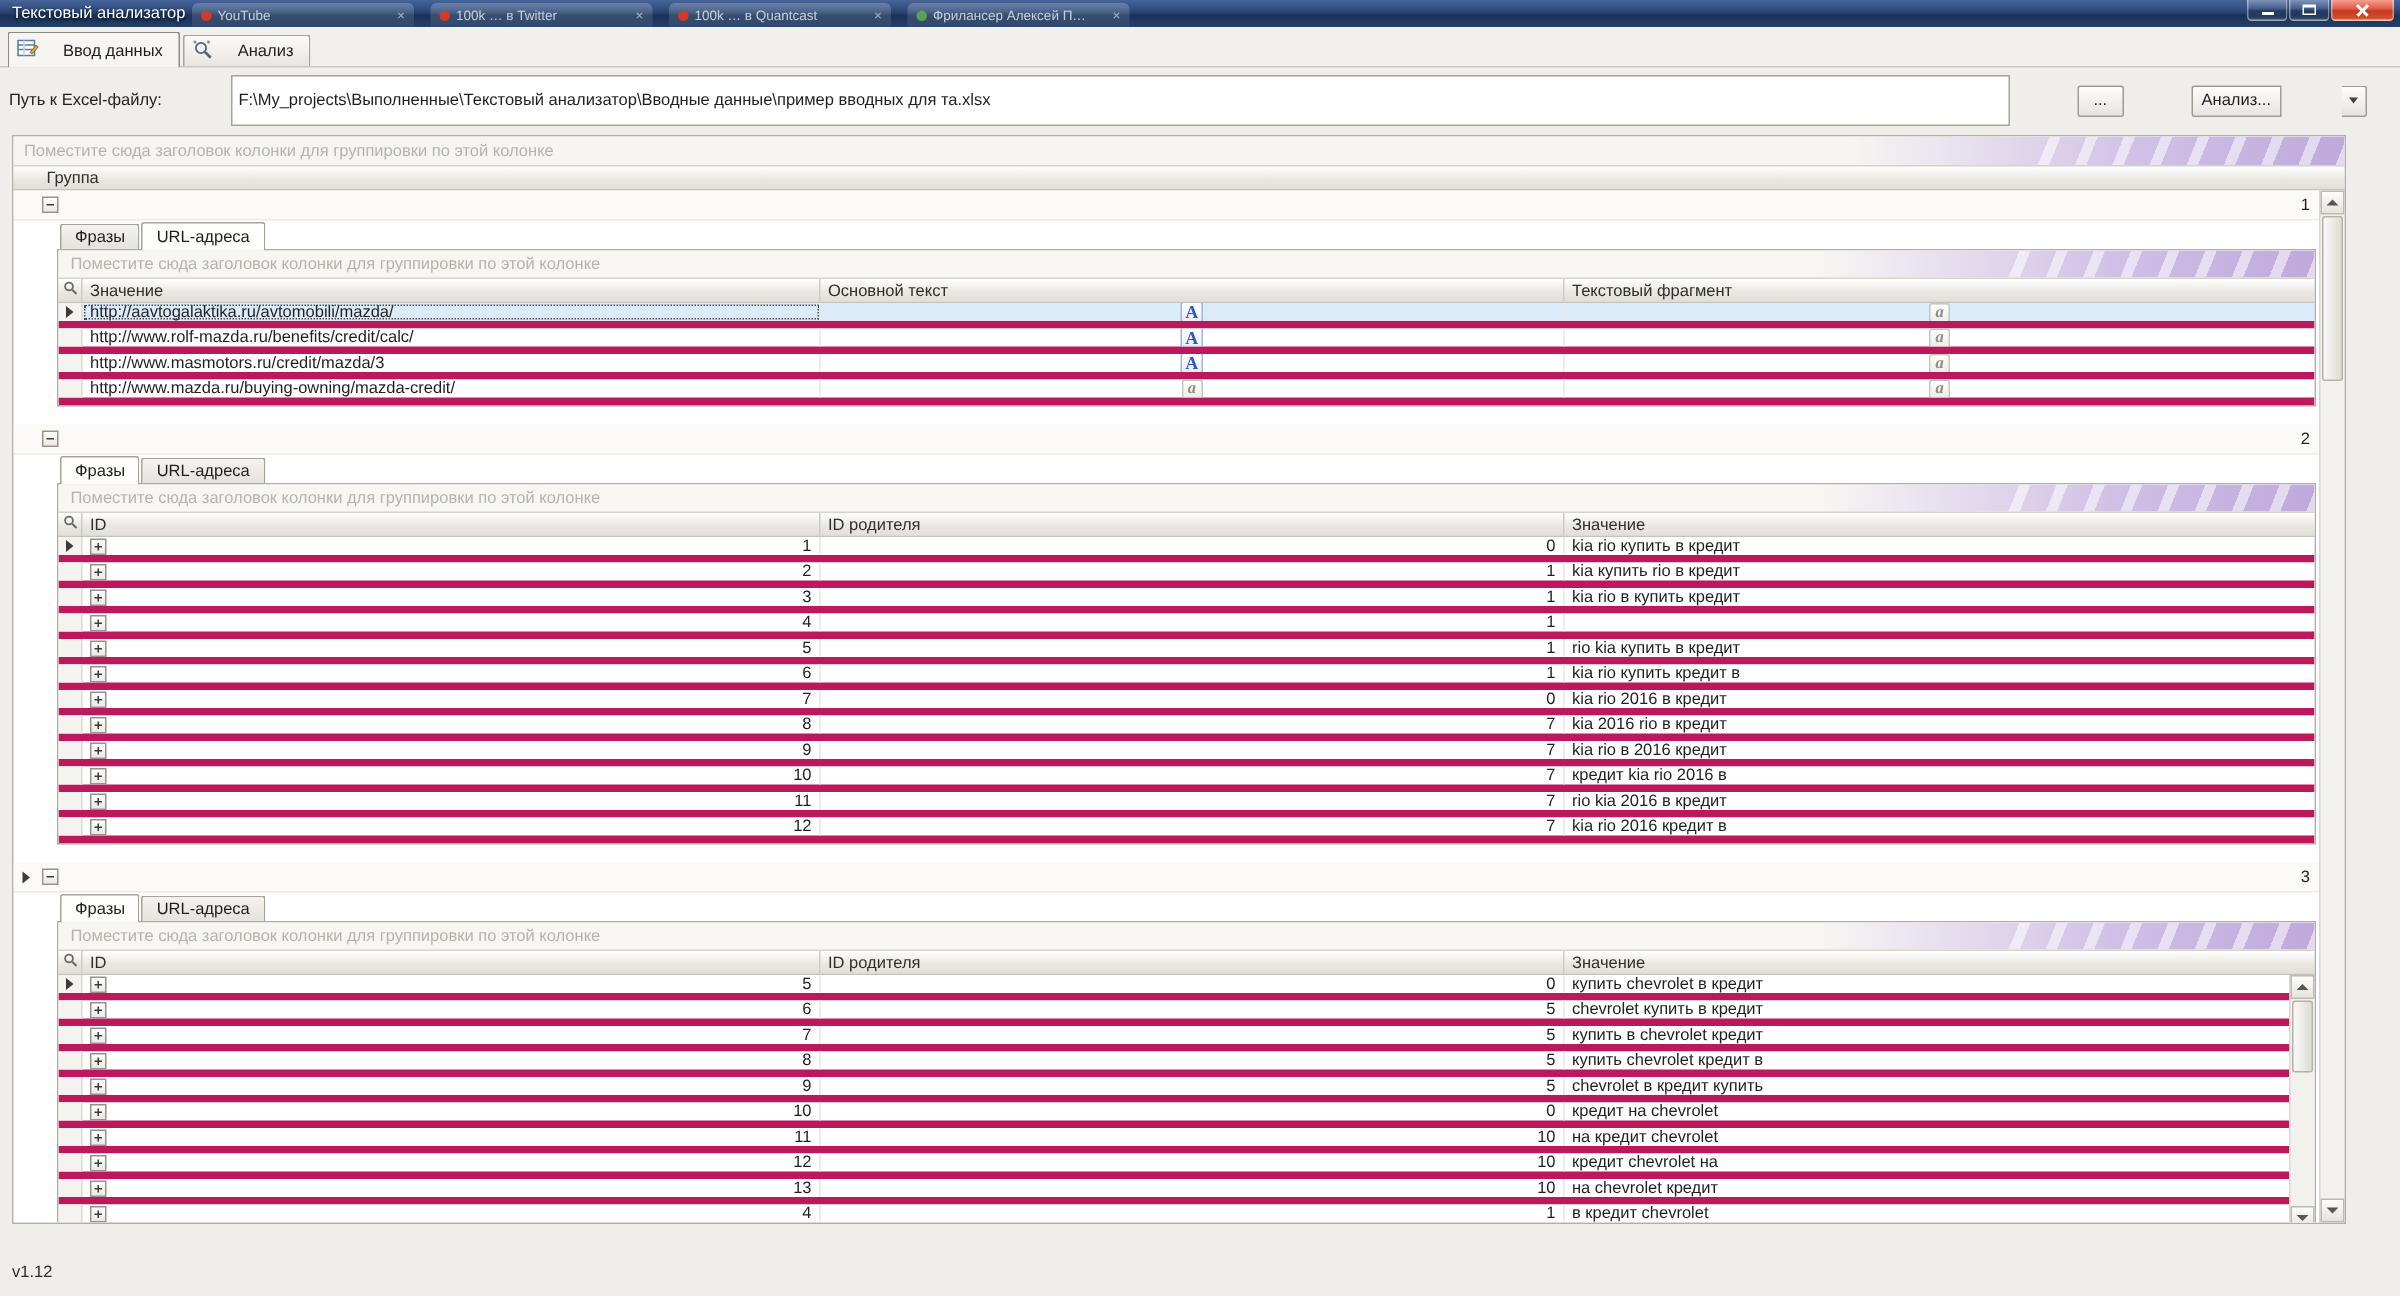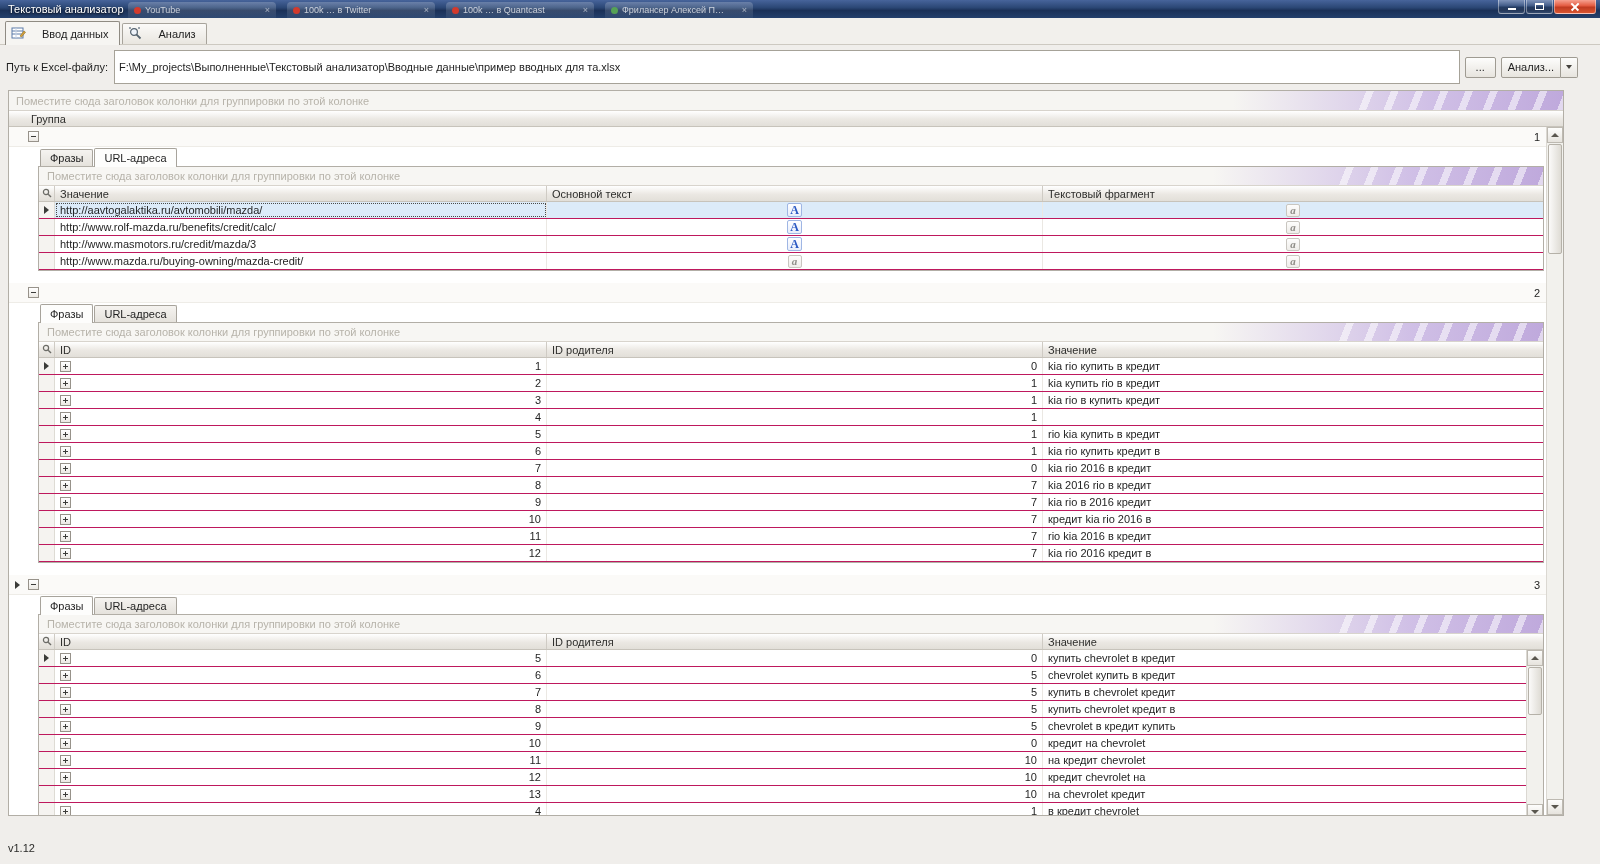--- a/index.html
+++ b/index.html
@@ -32,21 +32,21 @@
   .glyph-x::before { transform:rotate(45deg); } .glyph-x::after { transform:rotate(-45deg); }
 
   
   .main-tabstrip { height:27px; background:#f2f0ec; border-bottom:1px solid #cdc9c1; display:flex; align-items:flex-end; padding-left:5px; }
   .main-tab { height:21px; display:flex; align-items:center; gap:16px; padding:0 10px 0 5px; margin-right:2px;
     border:1px solid #a7a39b; border-bottom:none; border-radius:2px 2px 0 0;
     background:linear-gradient(#fbfaf8,#e9e6e0); position:relative; }
   .main-tab.active { height:24px; background:#f6f5f2; margin-bottom:-1px; z-index:2; border-color:#8f8b83; }
 
   
-  .toolbar { position:absolute; top:55px; left:0; right:0; height:24px; display:flex; align-items:center; padding:0 22px 0 6px; }
+  .toolbar { position:absolute; top:55px; left:0; right:0; height:24px; display:flex; align-items:center; padding:0 22px 0 6px;gap:40px; }
   .path-label { margin-right:6px; white-space:nowrap; }
   .path-input { flex:1; height:19px; border:1px solid #a6a298; background:#fff; font-family:inherit; font-size:11px; padding:16px 4px; color:#1f1f1f; }
   .tb-btn { height:21px; margin-left:5px; padding:0 6px; display:flex; align-items:center; justify-content:center;
     background:linear-gradient(#fdfdfc,#e7e4de); border:1px solid #9f9b92; border-radius:2px; font-size:11px; }
   .tb-btn.browse { width:31px; }
   .tb-btn.analyze { border-radius:2px 0 0 2px; }
   .tb-btn.drop { width:17px; margin-left:0; border-left:none; border-radius:0 2px 2px 0; }
   .tri-down-s { width:0; height:0; border-top:4px solid #44423d; border-left:3.5px solid transparent; border-right:3.5px solid transparent; }
 
   
@@ -83,21 +83,21 @@
     background:linear-gradient(#f5f3f0,#e5e2dc); font-size:11px; }
   .det-tab.active { height:19px; background:#fdfdfc; margin-bottom:-1px; z-index:3; position:relative; }
   .det-grid { border:1px solid #b2aea6; background:#fff; }
   .det-panel { height:19px; background:#f7f6f3; border-bottom:1px solid #d8d4cd; position:relative;
     display:flex; align-items:center; padding-left:8px; overflow:hidden; }
   .det-header { display:flex; height:16px; background:linear-gradient(#ffffff,#ebe8e3 55%,#e2dfd9); border-bottom:1px solid #c7c3bb; }
   .hcell { display:flex; align-items:center; padding:0 5px; border-right:1px solid #cfcbc4; color:#2e2e2c; overflow:hidden; white-space:nowrap; }
   .ind-h { width:16px; flex:none; justify-content:center; padding:0; }
   .det-body { display:flex; }
   .det-rows { flex:1; overflow:hidden; }
-  .row { height:17px; display:flex; border-bottom:1px solid #be185d; background:#fff;text-align:right; }
+  .row { height:17px; display:flex; border-bottom:5px solid #be185d; background:#fff;text-align:right; }
   .row.sel { background:#dcebf9; }
   .cell { display:flex; align-items:center; padding:0 5px; border-right:1px solid #ebe8e3; overflow:hidden; white-space:nowrap; }
   .cell.ind { width:16px; flex:none; background:#f5f3f0; border-right:1px solid #dedbd4; justify-content:center; padding:0; }
   .col0 { width:492px; flex:none; }
   .col1 { width:496px; flex:none; }
   .col2 { flex:1; border-right:none; }
   .cell.num { justify-content:flex-end; }
   .cell.center { justify-content:center; }
   .cell.idcell .cellnum { margin-left:auto; }
   .cell.idcell .exp { margin-right:4px; }

